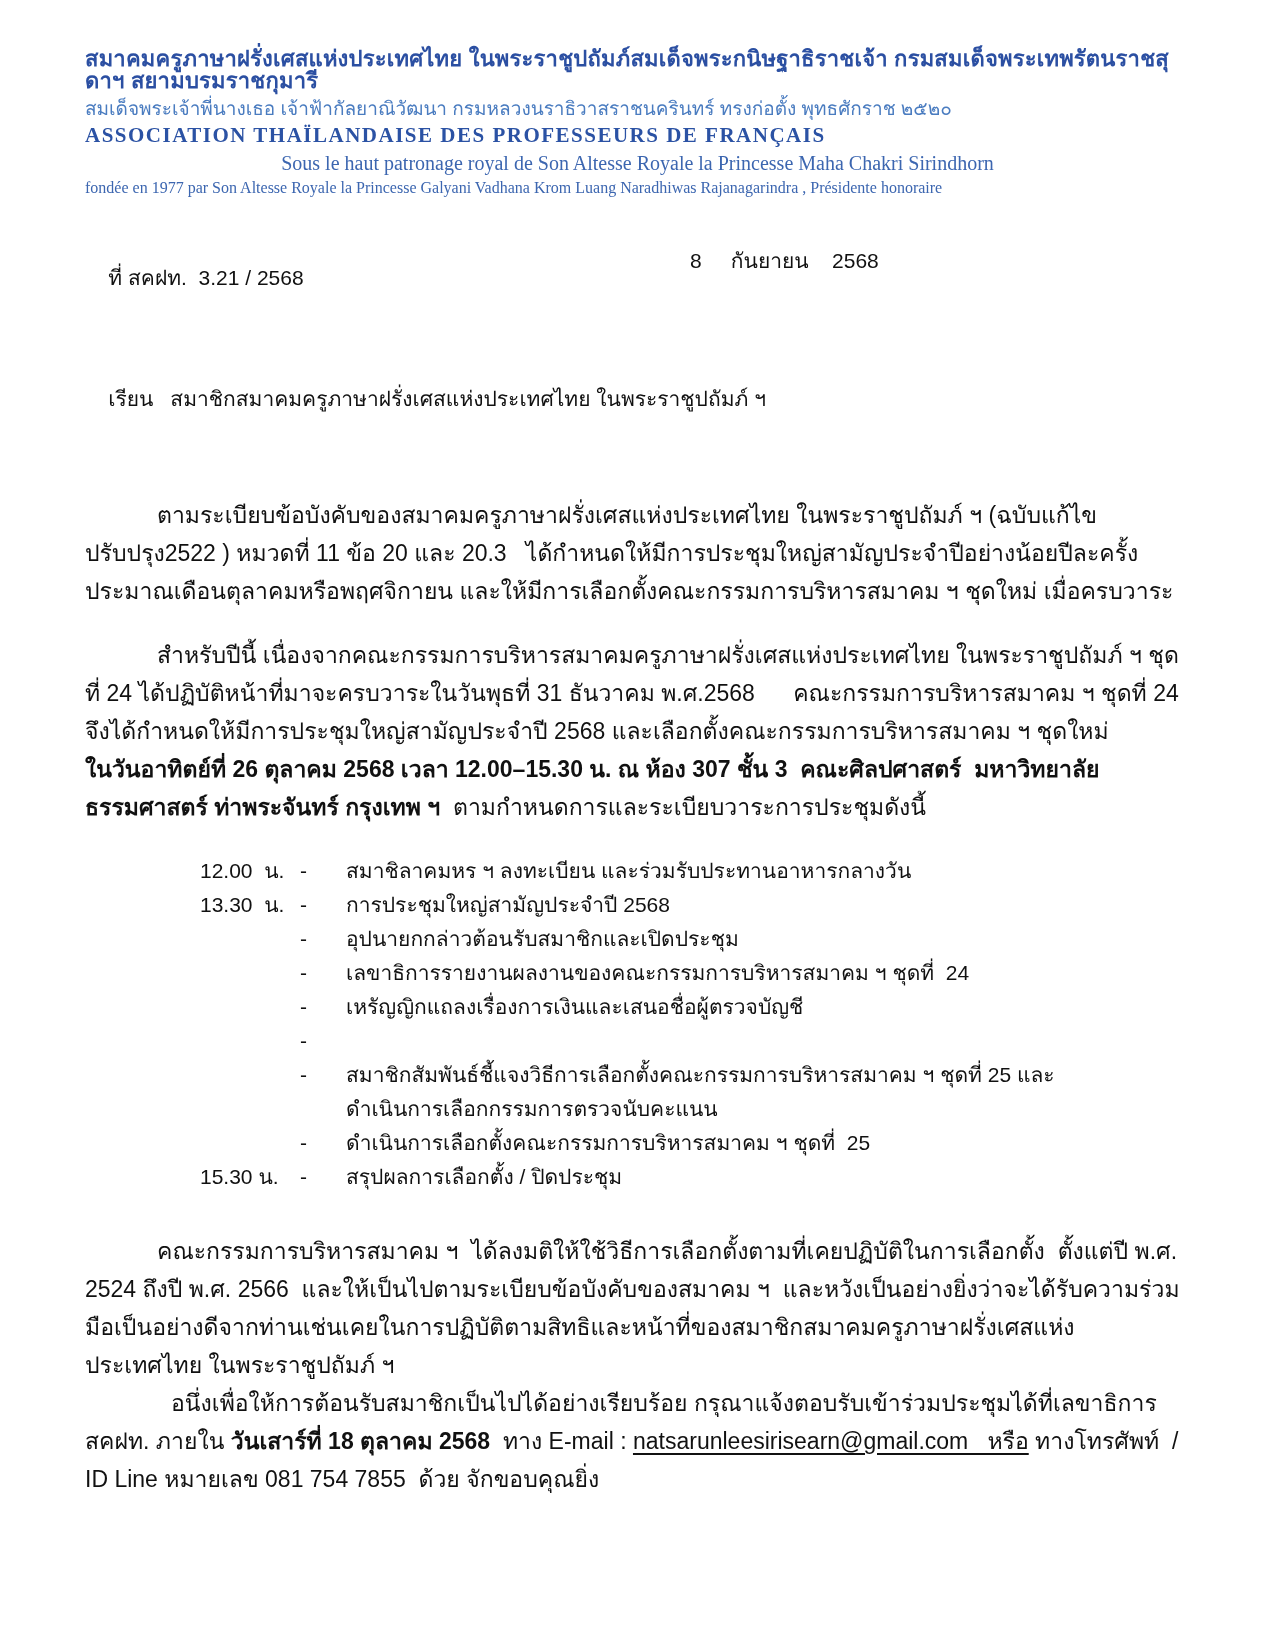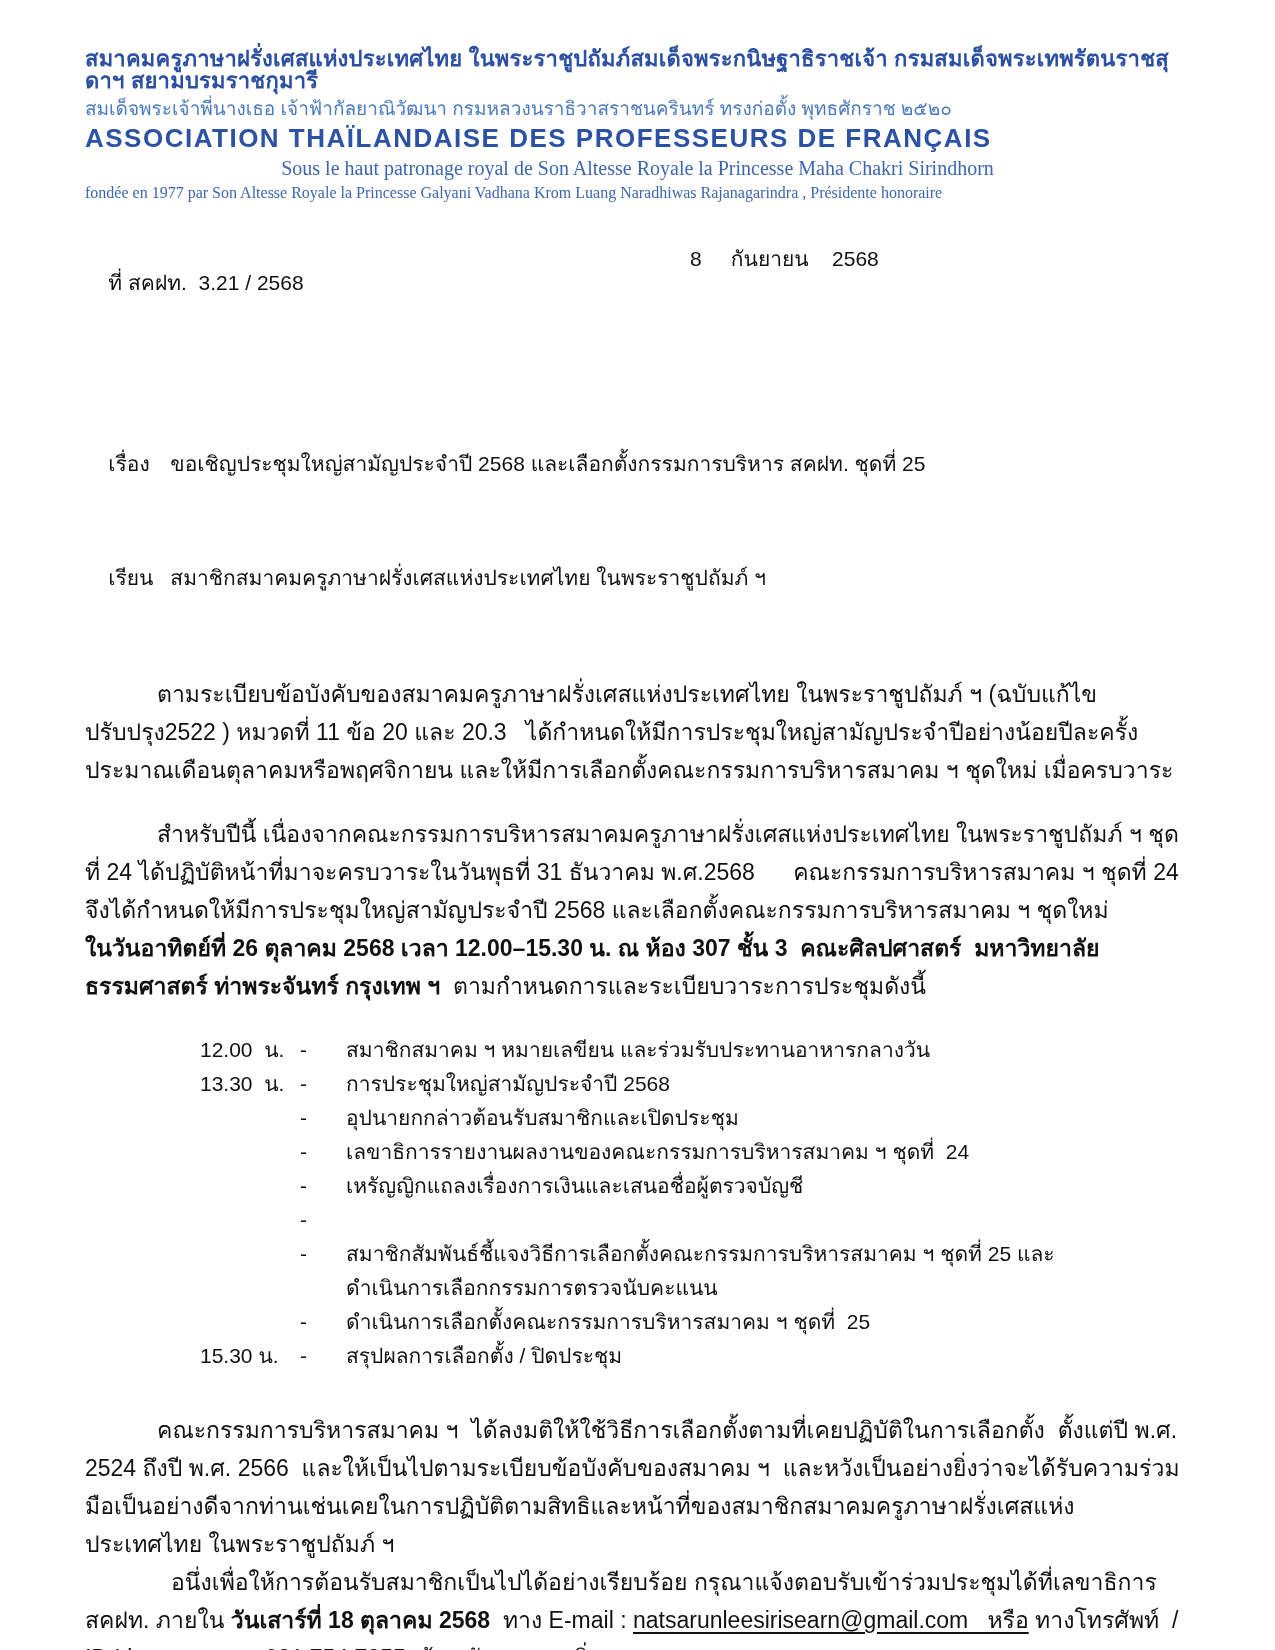--- a/index.html
+++ b/index.html
@@ -12,26 +12,26 @@
     box-sizing:border-box;width:1275px;height:1650px;
     padding:40px 85px 30px 85px;position:relative;
   }
   
   .letterhead{display:flex;align-items:flex-start;gap:14px;}
   .logo-box{flex:0 0 148px;height:168px;position:relative;}
   .head-text{padding-top:8px;line-height:1.0;}
   .head-text > div{margin-bottom:7px;}
   .th1{font-size:22px;font-weight:700;color:#2b4fa2;letter-spacing:0.2px;}
   .th2{font-size:19px;color:#4a7cc0;}
-  .fr1{font-family:Liberation Sans, sans-serif;font-size:26px;font-weight:700;color:#2b52a4;letter-spacing:1.5px;}
+  .fr1{font-family:Liberation Serif, serif;font-size:21px;font-weight:700;color:#2b52a4;letter-spacing:1.5px;}
   .fr2{font-family:"Liberation Serif","DejaVu Serif",serif;font-size:20px;color:#3c66b0;text-align:center;}
   .fr3{font-family:"Liberation Serif","DejaVu Serif",serif;font-size:16px;color:#3c66b0;}
   
   .ref-row{position:relative;margin-top:34px;font-size:21px;white-space:pre-wrap;}
-  .ref-date{position:absolute;left:605px;top:0;white-space:pre-wrap;}
+  .ref-date{position:absolute;left:605px;top:7px;white-space:pre-wrap;}
   .subject-row{margin-top:60px;font-size:21px;white-space:pre-wrap;line-height:38px;}
   .subject-row .lbl{display:inline-block;min-width:62px;}
   .to-row{font-size:21px;white-space:pre-wrap;line-height:38px;}
   .to-row .lbl{display:inline-block;min-width:62px;}
   .para{
     font-size:23px;line-height:38px;margin:0;
     white-space:pre-wrap;text-indent:72px;
   }
   .para.p1{margin-top:40px;}
   .para.p2{margin-top:26px;}
@@ -61,35 +61,32 @@
       <div class="fr2">Sous le  haut  patronage royal  de  Son Altesse Royale  la Princesse Maha Chakri Sirindhorn</div>
       <div class="fr3">fondée  en  1977  par  Son Altesse Royale la Princesse Galyani Vadhana Krom Luang Naradhiwas Rajanagarindra , Présidente  honoraire</div>
     </div>
   </div>
 
   <div class="ref-row">
     <span>ที่ สคฝท.  3.21 / 2568</span>
     <span class="ref-date">8     กันยายน    2568</span>
   </div>
 
-  <div class="subject-row">
-    <span class="lbl">เรื่อง</span><span>ขอเชิญประชุมใหญ่สามัญประจำปี 2568 และเลือกตั้งกรรมการบริหาร สคฝท. ชุดที่ 25</span>
-  </div>
 
   <div class="to-row">
     <span class="lbl">เรียน</span><span>สมาชิกสมาคมครูภาษาฝรั่งเศสแห่งประเทศไทย ในพระราชูปถัมภ์ ฯ</span>
   </div>
 
   <p class="para p1">ตามระเบียบข้อบังคับของสมาคมครูภาษาฝรั่งเศสแห่งประเทศไทย ในพระราชูปถัมภ์ ฯ (ฉบับแก้ไขปรับปรุง2522 ) หมวดที่ 11 ข้อ 20 และ 20.3   ได้กำหนดให้มีการประชุมใหญ่สามัญประจำปีอย่างน้อยปีละครั้ง    ประมาณเดือนตุลาคมหรือพฤศจิกายน และให้มีการเลือกตั้งคณะกรรมการบริหารสมาคม ฯ ชุดใหม่ เมื่อครบวาระ</p>
 
   <p class="para p2"><span>สำหรับปีนี้ เนื่องจากคณะกรรมการบริหารสมาคมครูภาษาฝรั่งเศสแห่งประเทศไทย ในพระราชูปถัมภ์ ฯ ชุดที่ 24 ได้ปฏิบัติหน้าที่มาจะครบวาระในวันพุธที่ 31 ธันวาคม พ.ศ.2568      คณะกรรมการบริหารสมาคม ฯ ชุดที่ 24 จึงได้กำหนดให้มีการประชุมใหญ่สามัญประจำปี 2568 และเลือกตั้งคณะกรรมการบริหารสมาคม ฯ ชุดใหม่          </span><span class="bold">ในวันอาทิตย์ที่ 26 ตุลาคม 2568 เวลา 12.00–15.30 น. ณ ห้อง 307 ชั้น 3  คณะศิลปศาสตร์  มหาวิทยาลัยธรรมศาสตร์ ท่าพระจันทร์ กรุงเทพ ฯ</span><span>  ตามกำหนดการและระเบียบวาระการประชุมดังนี้</span></p>
 
   <div class="agenda">
     <div class="agenda-row">
-      <span>12.00  น.</span><span class="dash">-</span><span>สมาชิกสมาคม ฯ หมายเลขียน และร่วมรับประทานอาหารกลางวัน</span>
+      <span>12.00  น.</span><span class="dash">-</span><span>สมาชิลาคมหร ฯ ลงทะเบียน และร่วมรับประทานอาหารกลางวัน</span>
     </div>
     <div class="agenda-row">
       <span>13.30  น.</span><span class="dash">-</span><span>การประชุมใหญ่สามัญประจำปี 2568</span>
     </div>
     <div class="agenda-row">
       <span></span><span class="dash">-</span><span>อุปนายกกล่าวต้อนรับสมาชิกและเปิดประชุม</span>
     </div>
     <div class="agenda-row">
       <span></span><span class="dash">-</span><span>เลขาธิการรายงานผลงานของคณะกรรมการบริหารสมาคม ฯ ชุดที่  24</span>
     </div>

